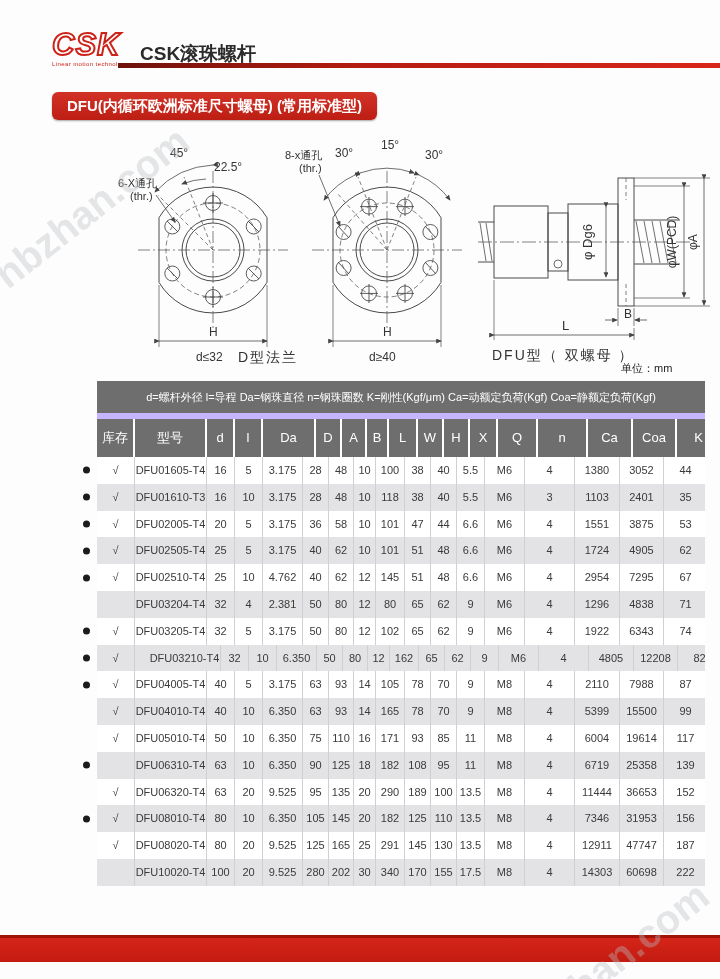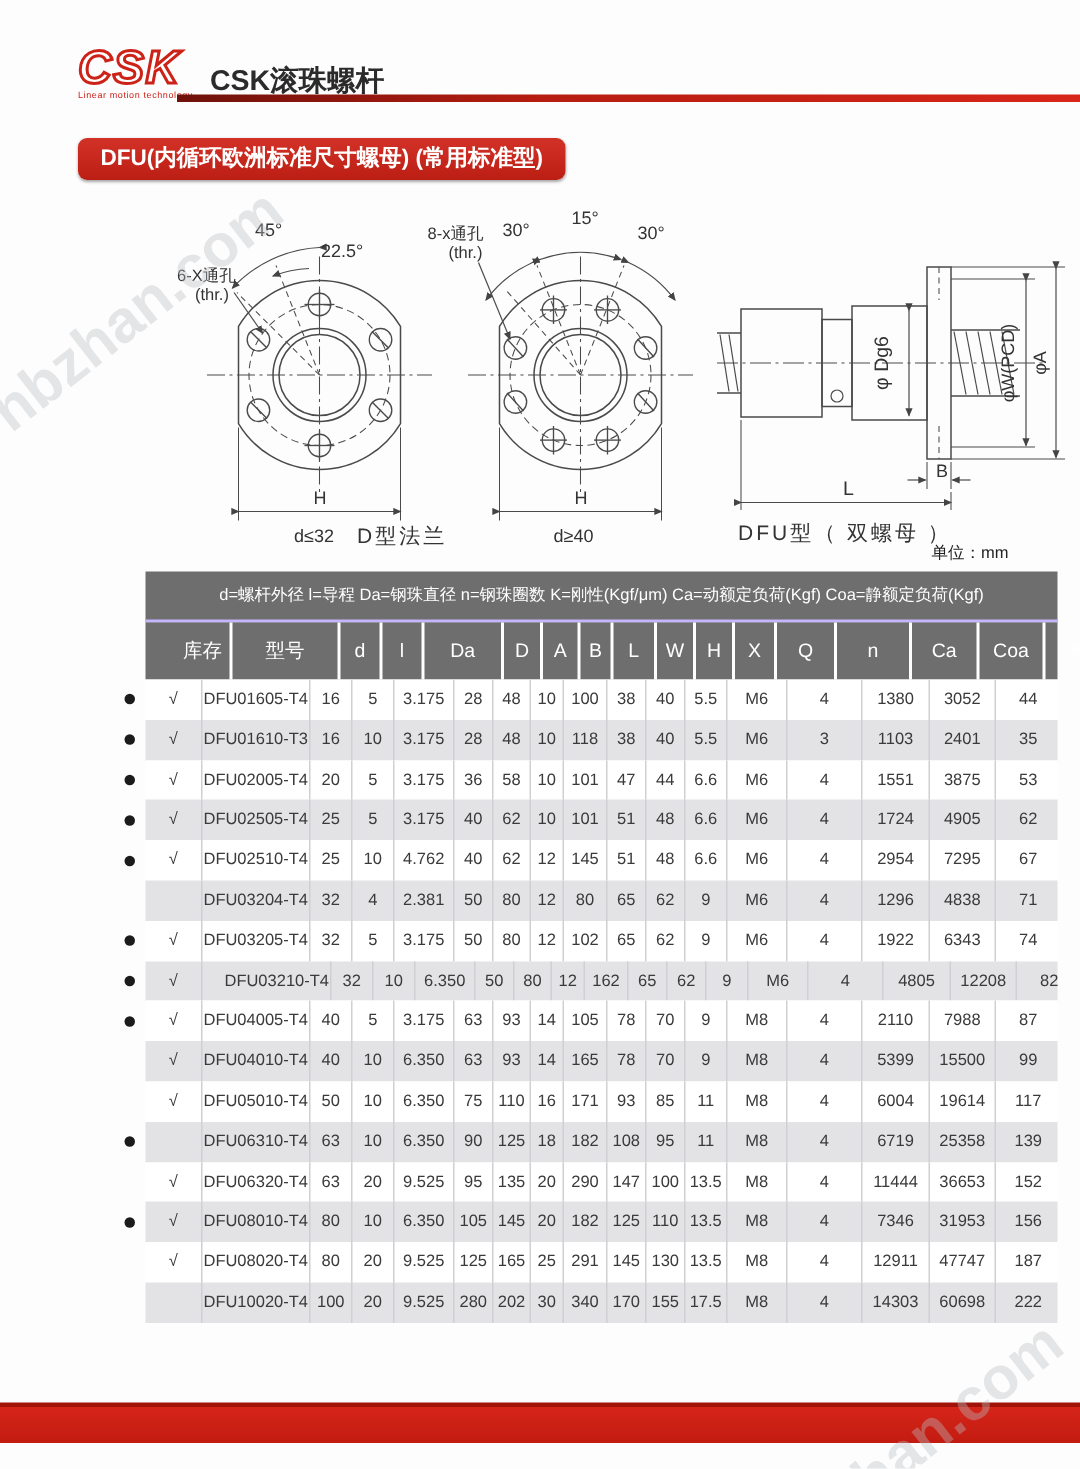--- a/index.html
+++ b/index.html
@@ -21,22 +21,22 @@
       height:28px;line-height:28px;padding:0 15px;font-size:15px;font-weight:bold;
       box-shadow:0 1px 2px rgba(0,0,0,.35);white-space:nowrap;}
   
   svg{overflow:visible;}
   svg text{font-family:"Liberation Sans", sans-serif;fill:#333;}
   .cap{font-size:14px;color:#333;letter-spacing:2px;}
   .unit{font-size:11px;color:#222;}
   
   .tbl{width:608px;}
   .legend{background:#6e6e6e;color:#fff;font-size:11px;height:32px;line-height:32px;
-      text-align:center;border-bottom:2px solid #c4b5fd;white-space:nowrap;overflow:hidden;}
-  .hrow{display:flex;height:38px;background:#6e6e6e;padding-left:20px;}
+      text-align:center;border-bottom:6px solid #c4b5fd;white-space:nowrap;overflow:hidden;}
+  .hrow{display:flex;height:38px;background:#6e6e6e;}
   .hrow .cell{color:#fff;font-size:13px;line-height:38px;border-right:2px solid #fff;}
   .hrow .cell:last-child{border-right:none;}
   .cell{box-sizing:border-box;text-align:center;flex:0 0 auto;overflow:hidden;white-space:nowrap;}
   .trow{display:flex;height:26.8px;position:relative;background:#fff;}
   .trow.alt{background:#e3e3e6;}
   .trow .cell{font-size:11px;color:#3a3a3a;line-height:26.8px;border-right:1px solid #cfcfd4;}
   .trow .cell:last-child{border-right:none;}
   .dot{position:absolute;left:-14px;top:50%;transform:translateY(-50%);
       width:7px;height:7px;border-radius:50%;background:#1b1b1b;}
   
@@ -499,21 +499,21 @@
       <div class="trow">
         <div class="cell" style="width: 38px;">√</div>
         <div class="cell" style="width: 72px;">DFU06320-T4</div>
         <div class="cell" style="width: 28px;">63</div>
         <div class="cell" style="width: 28px;">20</div>
         <div class="cell" style="width: 40px;">9.525</div>
         <div class="cell" style="width: 26px;">95</div>
         <div class="cell" style="width: 25px;">135</div>
         <div class="cell" style="width: 22px;">20</div>
         <div class="cell" style="width: 29px;">290</div>
-        <div class="cell" style="width: 26px;">147</div>
+        <div class="cell" style="width: 26px;">189</div>
         <div class="cell" style="width: 26px;">100</div>
         <div class="cell" style="width: 28px;">13.5</div>
         <div class="cell" style="width: 40px;">M8</div>
         <div class="cell" style="width: 50px;">4</div>
         <div class="cell" style="width: 45px;">11444</div>
         <div class="cell" style="width: 44px;">36653</div>
         <div class="cell" style="width: 43px;">152</div>
       </div>
       <div class="trow alt">
         <span class="dot"></span>

